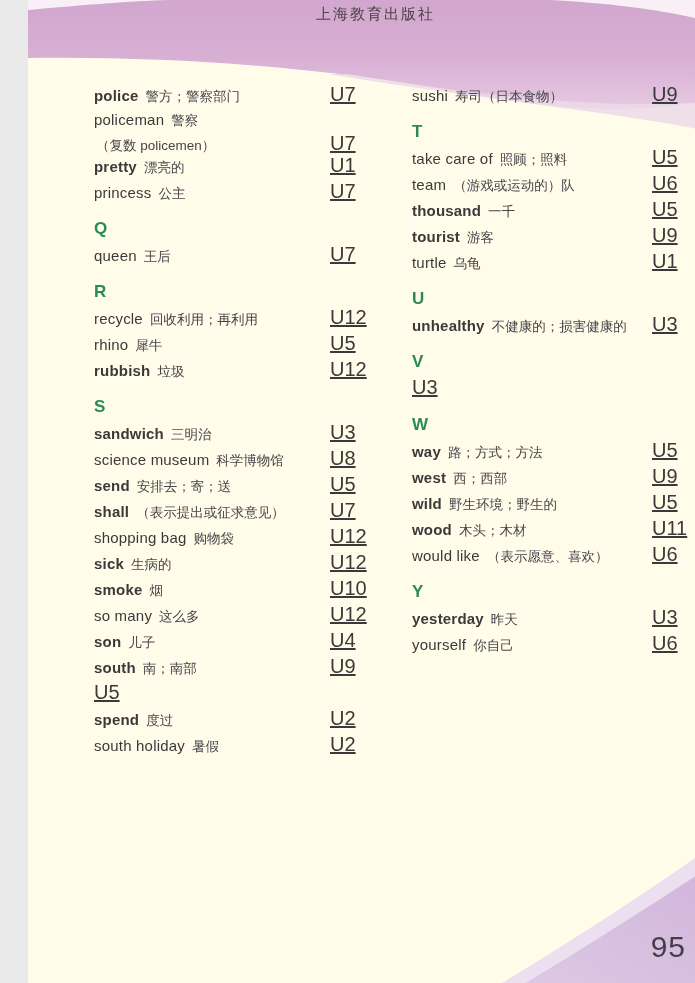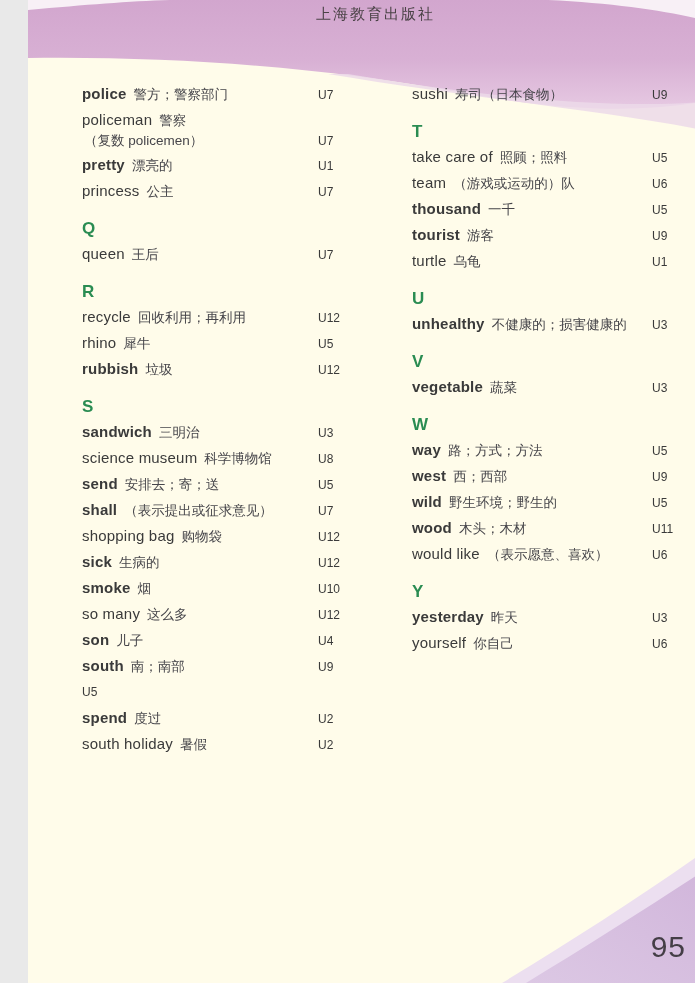--- a/index.html
+++ b/index.html
@@ -16,32 +16,32 @@
   .bg-svg{position:absolute;left:0;top:0;width:695px;height:983px;display:block;}
 
   .publisher{
     position:absolute;top:5px;left:0;width:695px;
     text-align:center;
     font-family:"Liberation Serif","DejaVu Serif",serif;
     font-size:15px;color:#4b4347;letter-spacing:2px;
   }
 
   .col{position:absolute;top:84px;}
-  .col-left{left:54px;width:272px;}
+  .col-left{left:66px;width:272px;}
   .col-right{left:384px;width:272px;}
 
   .row{
     display:flex;align-items:baseline;height:26px;
     font-size:15px;color:#3c3c3c;line-height:20px;
   }
   .row .wordline{flex:1;white-space:nowrap;overflow:hidden;}
   .en{font-weight:400;color:#3a3a3a;letter-spacing:.2px;}
   .en.bold{font-weight:700;}
   .cn{font-size:13.5px;color:#46454a;margin-left:7px;}
-  .unit{width:36px;text-align:left;color:#3a3a3a;font-size:12px;flex:none;}
+  .unit{width:36px;text-align:left;color:#3a3a3a;font-size:20px;flex:none;text-decoration:underline;}
   .col-right .unit{width:32px;}
 
   .row2{height:45px;display:flex;flex-direction:column;justify-content:flex-start;}
   .row2 .l1{height:22px;font-size:15px;line-height:20px;white-space:nowrap;}
   .row2 .l2wrap{display:flex;align-items:baseline;height:23px;}
   .row2 .l2{flex:1;font-size:13.5px;color:#46454a;padding-left:2px;white-space:nowrap;}
 
   .section{
     height:26px;padding-top:11px;
     font-size:17px;font-weight:700;color:#2a8c52;line-height:22px;
@@ -198,21 +198,20 @@
         <span class="wordline"><span class="en">turtle</span><span class="cn">乌龟</span></span>
         <span class="unit">U1</span>
       </div>
       <div class="section">U</div>
       <div class="row">
         <span class="wordline"><span class="en bold">unhealthy</span><span class="cn">不健康的；损害健康的</span></span>
         <span class="unit">U3</span>
       </div>
       <div class="section">V</div>
       <div class="row">
-        <span class="wordline"><span class="en bold">vegetable</span><span class="cn">蔬菜</span></span>
         <span class="unit">U3</span>
       </div>
       <div class="section">W</div>
       <div class="row">
         <span class="wordline"><span class="en bold">way</span><span class="cn">路；方式；方法</span></span>
         <span class="unit">U5</span>
       </div>
       <div class="row">
         <span class="wordline"><span class="en bold">west</span><span class="cn">西；西部</span></span>
         <span class="unit">U9</span>

